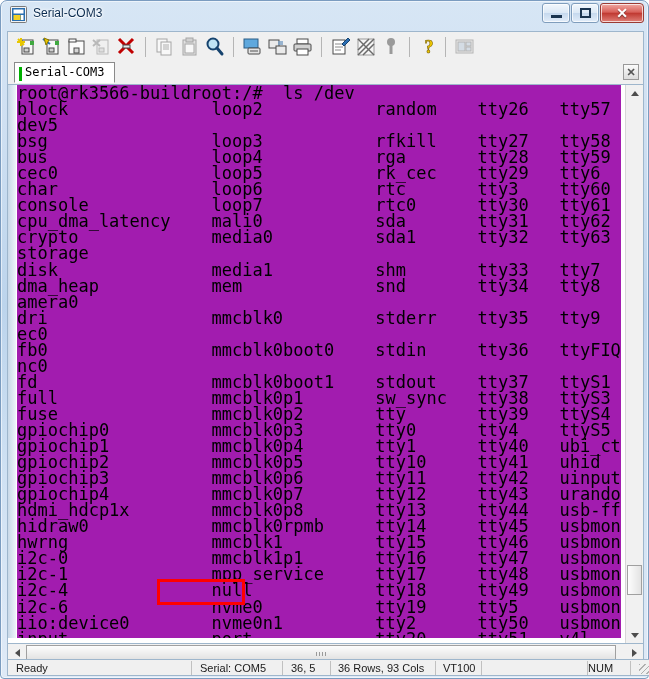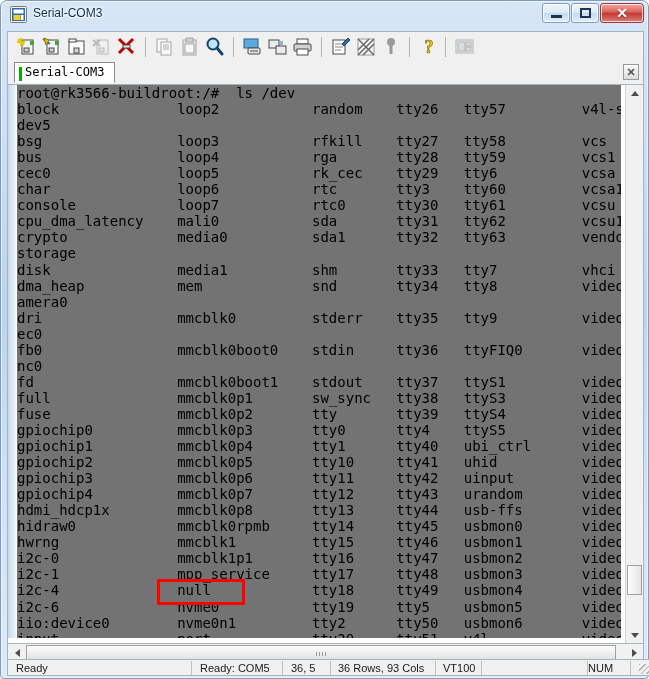--- a/index.html
+++ b/index.html
@@ -126,23 +126,23 @@
     width: 637px; height: 560px;
     box-sizing: border-box;
     background: #ffffff;
     border: 1px solid #9eb6cc;
     overflow: hidden;
   }
   #terminal-screen {
     position: absolute; left: 9px; top: 0px;
     width: 604px; height: 553px;
     overflow: hidden;
-    background: #737373;
+    background: #a21caf;
     font-family: "DejaVu Sans Mono", monospace;
-    font-size: 14px;
+    font-size: 17px;
     line-height: 16.05px;
     color: #000000;
     white-space: pre;
     letter-spacing: 0px;
   }
   
   #term-left-gutter {
     position: absolute; left: 0; top: 0;
     width: 8px; height: 553px;
     background: linear-gradient(90deg,#c8d8e8,#eef4fa);
@@ -445,21 +445,21 @@
     <div id="hscroll-thumb">
       <div id="hscroll-grip"></div>
     </div>
     <div class="hsb-btn" id="hscroll-right">
       <div class="arrow-right"></div>
     </div>
   </div>
 
   <div id="statusbar">
     <div class="sbcell" style="left:8px">Ready</div>
-    <div class="sbcell" style="left:192px">Ready: COM5</div>
+    <div class="sbcell" style="left:192px">Serial: COM5</div>
     <div class="sbcell" style="left:283px">36,  5</div>
     <div class="sbcell" style="left:330px">36 Rows, 93 Cols</div>
     <div class="sbcell" style="left:435px">VT100</div>
     <div class="sbcell" style="left:580px">NUM</div>
     <div id="sb-grip"></div>
   <div class="sbdiv" style="left: 183px;"></div>
       <div class="sbdiv" style="left: 274px;"></div>
       <div class="sbdiv" style="left: 322px;"></div>
       <div class="sbdiv" style="left: 427px;"></div>
       <div class="sbdiv" style="left: 473px;"></div>

